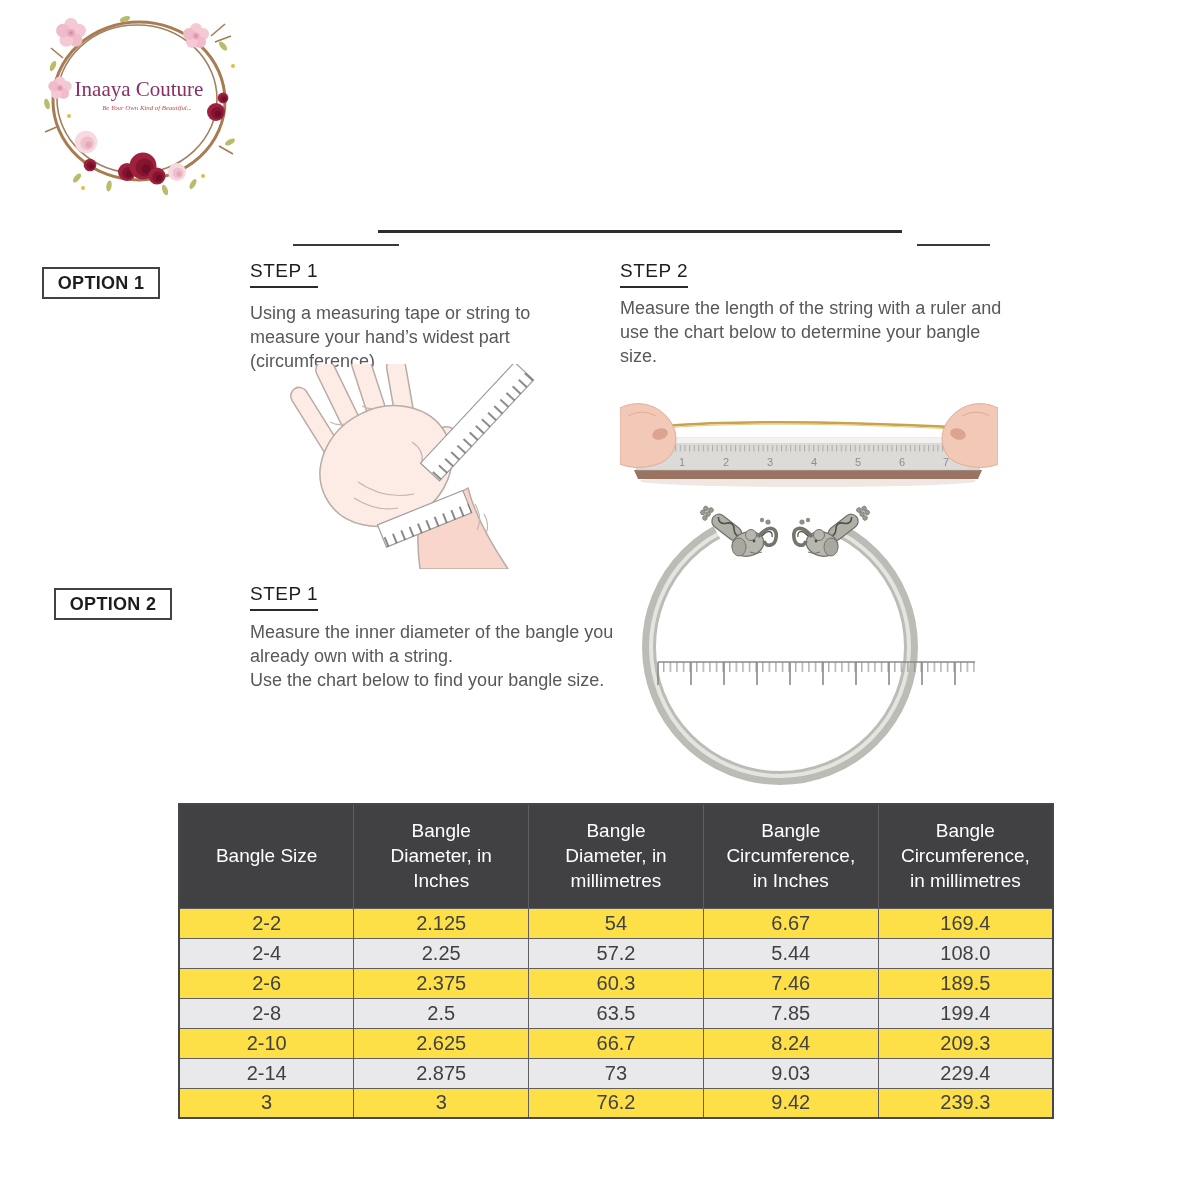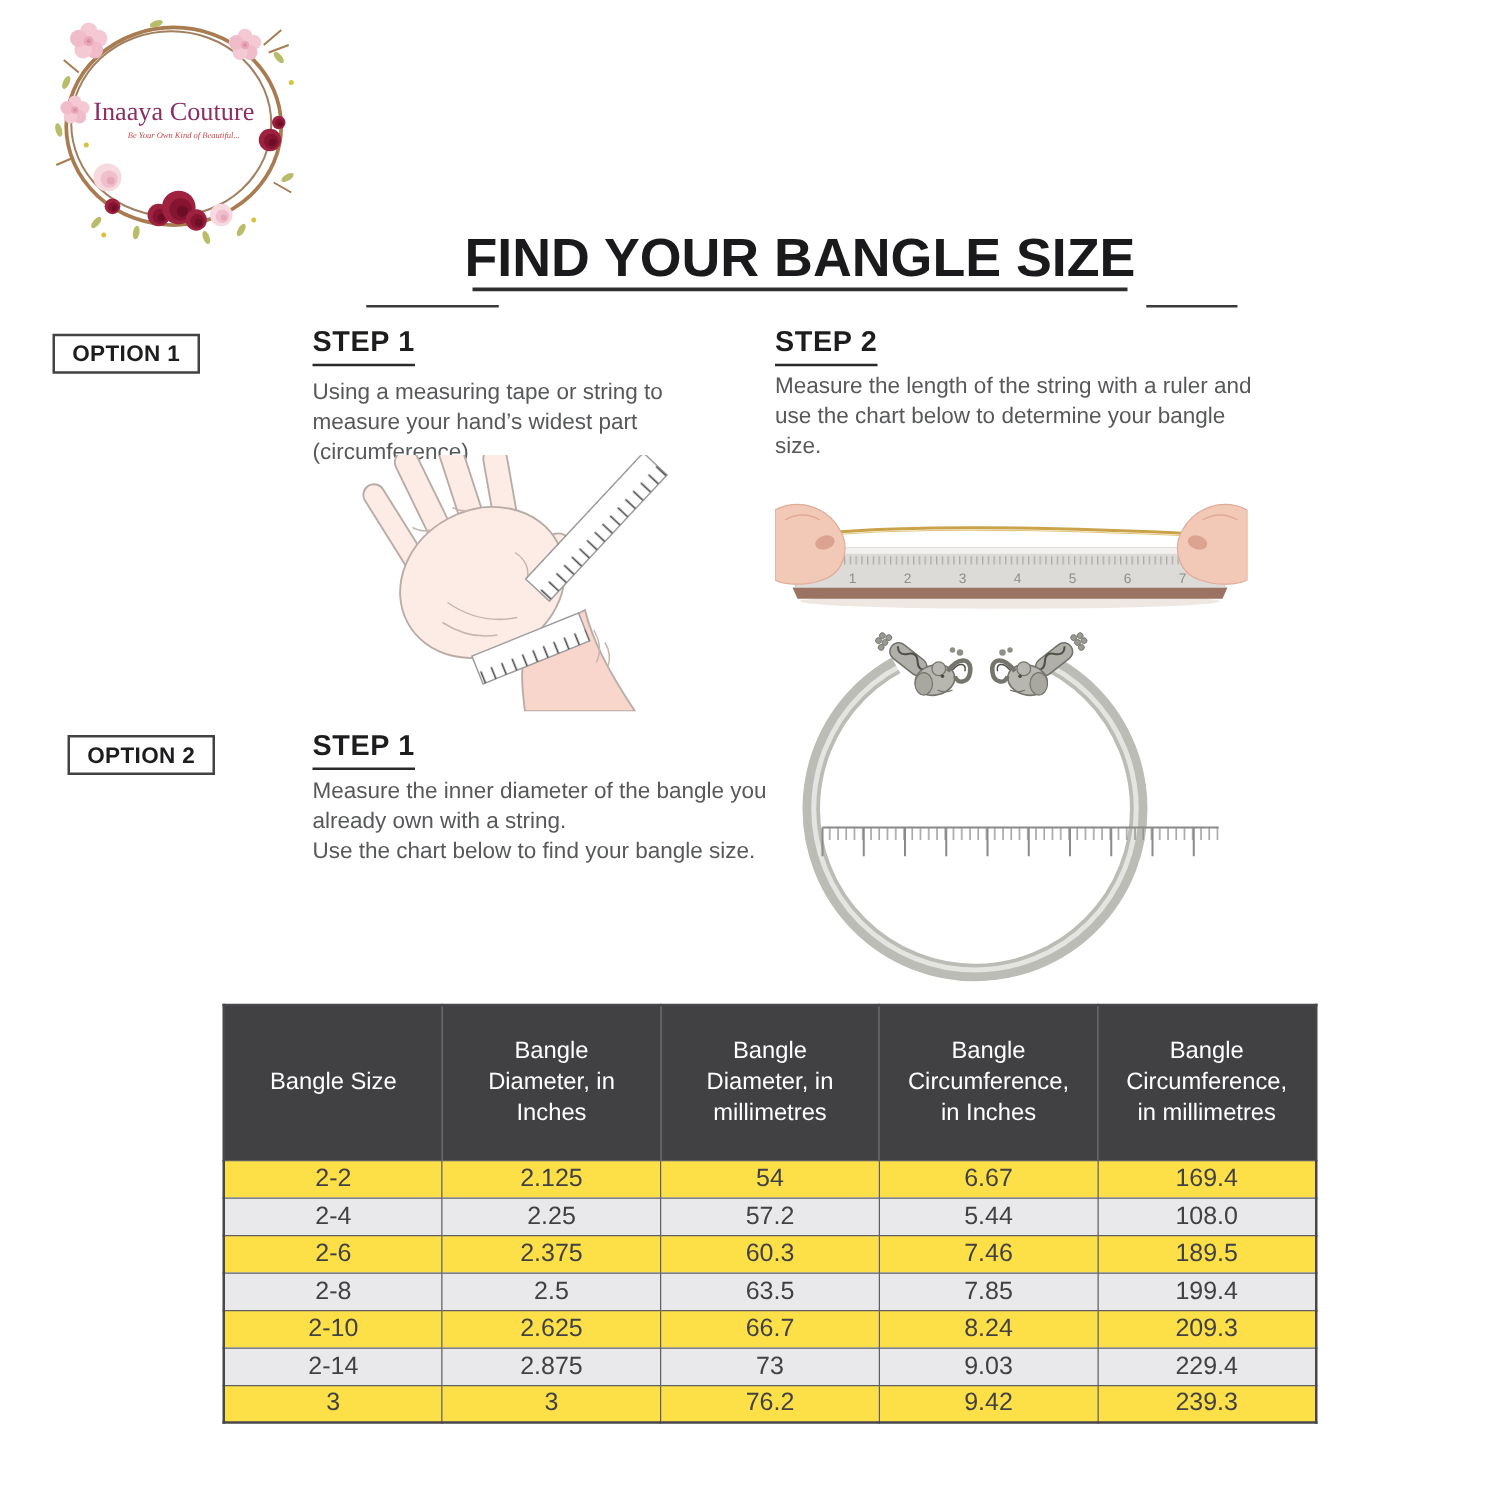--- a/index.html
+++ b/index.html
@@ -17,39 +17,39 @@
   .title-underline{position:absolute;left:378px;top:230px;width:524px;height:3px;background:#2e2e30;}
   .rule{position:absolute;height:2px;background:#3a3a3c;}
   .rule-left{left:293px;top:244px;width:106px;}
   .rule-right{left:917px;top:244px;width:73px;}
 
   .option-box{position:absolute;left:42px;width:118px;height:32px;border:2px solid #424244;
               display:flex;align-items:center;justify-content:center;
               font-size:18px;font-weight:700;color:var(--heading_text);letter-spacing:.3px;}
   .option1{top:267px;} .option2{top:588px;margin-left:12px;}
 
-  .step-heading{position:absolute;font-size:23px;font-weight:700;color:var(--heading_text);letter-spacing:.5px;}
+  .step-heading{position:absolute;font-size:19px;font-weight:400;color:var(--heading_text);letter-spacing:.5px;}
   .step-heading span{display:inline-block;padding-bottom:4px;border-bottom:2.5px solid #2a2a2c;}
   .step1-a{left:250px;top:260px;} .step2-a{left:620px;top:260px;} .step1-b{left:250px;top:583px;}
 
   .para{position:absolute;font-size:18px;line-height:1.34;color:var(--body_text);}
   .para-1{left:250px;top:301px;width:305px;}
   .para-2{left:620px;top:296px;width:400px;}
   .para-3{left:250px;top:620px;width:368px;}
   .para-3 p{margin:0;}
 
   .logo-svg{position:absolute;left:33px;top:6px;}
   .hand-svg{position:absolute;left:270px;top:364px;}
   .string-svg{position:absolute;left:620px;top:382px;}
   .bangle-svg{position:absolute;left:630px;top:492px;}
 
   .size-table{position:absolute;left:178px;top:803px;width:876px;border-collapse:collapse;
               table-layout:fixed;border:2px solid #47474a;}
   .size-table th{background:var(--header_bg);color:var(--header_text);font-weight:400;
-                 font-size:19px;line-height:1.3;height:124px;vertical-align:middle;
+                 font-size:19px;line-height:1.3;height:104px;vertical-align:middle;
                  text-align:center;padding:0 18px;border:1px solid var(--table_border);}
   .size-table td{height:30px;text-align:center;font-size:20px;color:#414144;
                  border:1px solid var(--table_border);background:#fde047;}
   .size-table tbody tr:nth-child(even) td{background:var(--row_alt_bg);}
 </style>
 </head>
 <body>
 
 <div class="page">
 
@@ -106,21 +106,20 @@
       <use href="#lf" transform="translate(92,13) rotate(70)"></use>
       <circle cx="36" cy="110" r="2" fill="#d9c23e"></circle>
         <circle cx="50" cy="182" r="2" fill="#d9c23e"></circle>
       <circle cx="170" cy="170" r="2" fill="#d9c23e"></circle>
         <circle cx="200" cy="60" r="2" fill="#d9c23e"></circle>
     </g>
     <text x="106" y="90" text-anchor="middle" font-family="Liberation Serif, serif" font-size="21" fill="var(--brand_text)">Inaaya Couture</text>
     <text x="114" y="104" text-anchor="middle" font-family="Liberation Serif, serif" font-size="6.8" font-style="italic" fill="var(--tagline_text)">Be Your Own Kind of Beautiful...</text>
   </svg>
 
-  <h1 class="title">FIND YOUR BANGLE SIZE</h1>
   <div class="title-underline"></div>
   <div class="rule rule-left"></div>
   <div class="rule rule-right"></div>
 
   <div class="option-box option1">
     <span>OPTION 1</span>
   </div>
   <div class="option-box option2">
     <span>OPTION 2</span>
   </div>

